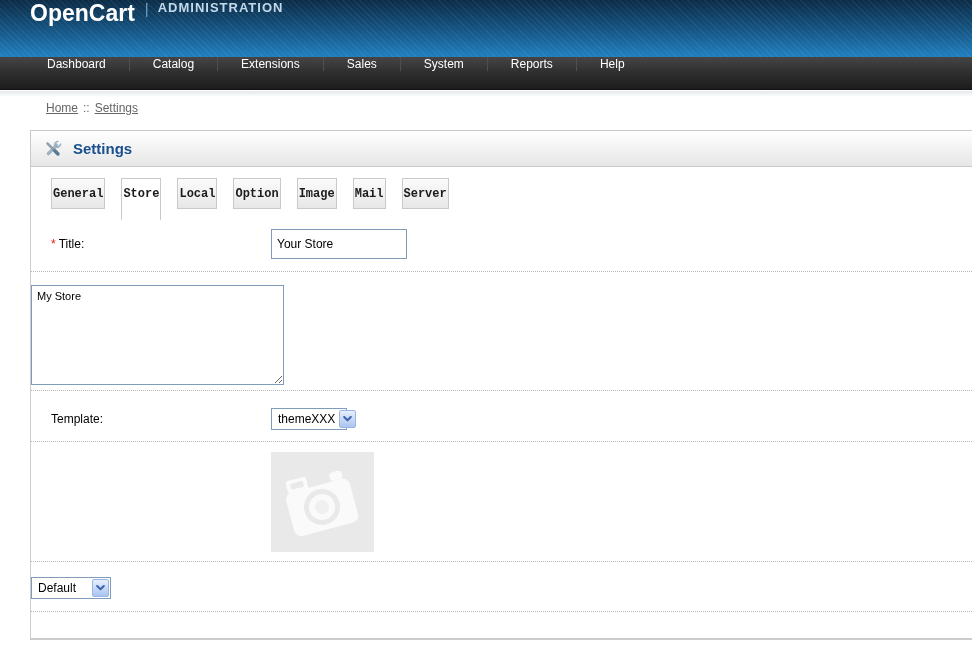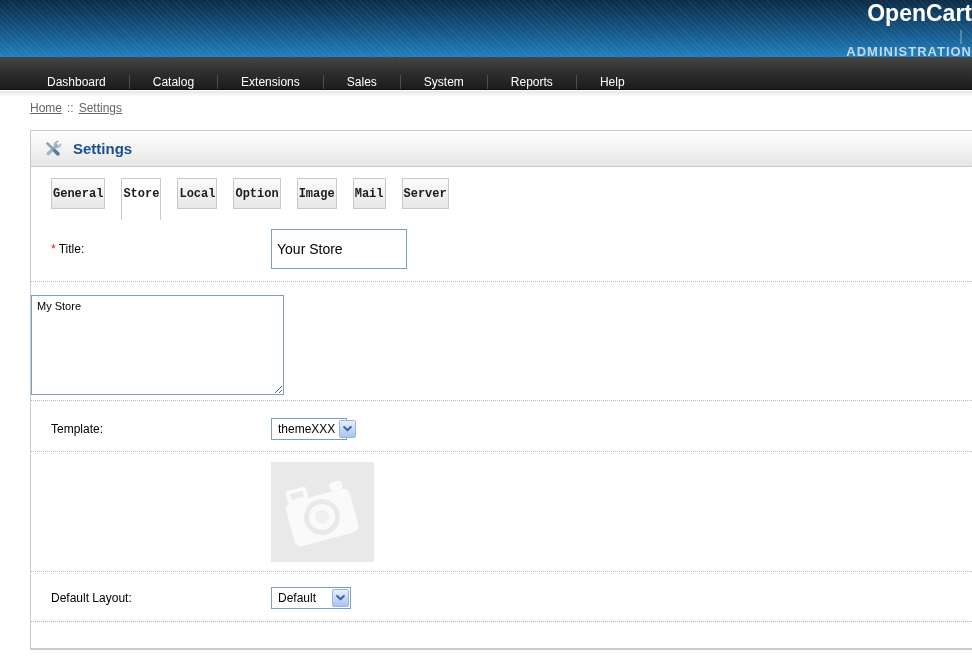--- a/index.html
+++ b/index.html
@@ -9,48 +9,47 @@
     font-size:12px; color:#222; background:#fff;
   }
   .page { position:relative; width:972px; height:661px; overflow:hidden; background:#fff; }
 
   
   .blue-header {
     position:absolute; left:0; top:0; width:100%; height:61px;
     background:
       repeating-linear-gradient(45deg, rgba(255,255,255,0.06) 0 1px, rgba(255,255,255,0) 1px 4px),
       linear-gradient(#0c2c47 0%, #14517e 45%, #2284c6 100%);
-    display:flex; align-items:flex-end; padding-left:30px;
+    display:flex; align-items:flex-start; padding-left:30px;
     border-bottom:1px solid #0a1c29;
-    flex-direction:column;
   }
   .brand { color:#fff; font-size:23px; font-weight:bold; letter-spacing:0; }
   .brand-sep { color:#6fa3c8; font-size:15px; margin:0 9px 0 10px; font-weight:normal; }
   .brand-sub { color:#c3d9ea; font-size:13px; letter-spacing:1px; font-weight:bold; }
 
   
   .navbar {
     position:absolute; left:0; top:57px; width:100%; height:33px;
     background:linear-gradient(#454545 0%, #2e2e2e 50%, #1c1c1c 100%);
-    display:flex; align-items:flex-end; padding-left:24px;
+    display:flex; align-items:flex-start; padding-left:24px;
     border-bottom:1px solid #111;
   }
   .nav-item {
     color:#fff; display:flex; align-items:center; padding:0 23px;
     cursor:pointer; border-left:1px solid #4f4f4f;
   }
   .nav-item:first-child { border-left:none; }
 
   .subheader-fade {
     position:absolute; left:0; top:91px; width:100%; height:6px;
     background:linear-gradient(#e2e8ec, #ffffff);
   }
 
   
-  .breadcrumb { position:absolute; left:30px; top:101px; color:#666; }
+  .breadcrumb { position:absolute; left:46px; top:101px; color:#666; }
   .crumb { color:#666; text-decoration:underline; cursor:pointer; }
   .crumb-sep { margin:0 5px; text-decoration:none; }
 
   
   .panel { position:absolute; left:30px; top:130px; right:-4px; }
   .panel-header {
     height:37px; border:1px solid #c9c9c9;
     background:linear-gradient(#ffffff, #e6e6e6);
     display:flex; align-items:center; padding-left:11px;
   }
@@ -80,22 +79,22 @@
   .row-title       { padding:12px 0 12px; }
   .row-meta        { padding:13px 0 2px; }
   .row-template    { padding:17px 0 11px; }
   .row-image       { padding:10px 0 9px; }
   .row-layout      { padding:15px 0 12px; }
   .form-label { flex:0 0 240px; padding-left:20px; color:#000; }
   .req { color:#e11; margin-right:3px; }
   .form-value { flex:1; }
 
   .text-input {
-    width:136px; height:40px; border:1px solid #7f9db9; padding:2px 5px;
-    font-family:"Liberation Sans", sans-serif; font-size:14px; color:#000; background:#fff;
+    width:136px; height:30px; border:1px solid #7f9db9; padding:2px 5px;
+    font-family:"Liberation Sans", sans-serif; font-size:12px; color:#000; background:#fff;
   }
   .meta-textarea {
     width:253px; height:100px; border:1px solid #7f9db9; padding:4px 5px;
     font-family:"Liberation Sans", sans-serif; font-size:11px; color:#000; resize:both;
   }
 
   
   .select {
     display:inline-flex; align-items:center; justify-content:space-between;
     border:1px solid #7f9db9; background:#fff; height:22px; cursor:pointer;
@@ -216,21 +215,20 @@
                   <rect x="22" y="21" width="21" height="13" rx="2.5" fill="#fafafa"></rect>
                   <rect x="26" y="24.5" width="13" height="6" rx="1" fill="#e9e9e9"></rect>
                   <rect x="66" y="24" width="13" height="9" rx="4" fill="#fafafa"></rect>
                 </g>
               </svg>
             </div>
           </div>
         </div>
 
         <div class="form-row row-layout">
-          <div class="form-label">Default Layout:</div>
           <div class="form-value">
             <div class="select sel-layout">
               <span class="select-text">Default</span>
               <span class="select-arrow">
                 <svg width="9" height="6" viewBox="0 0 9 6">
                     <path d="M1.2 1 L4.5 4.3 L7.8 1" stroke="#3b63b0" stroke-width="2" fill="none" stroke-linecap="round" stroke-linejoin="round"></path>
                   </svg>
               </span>
             </div>
           </div>

